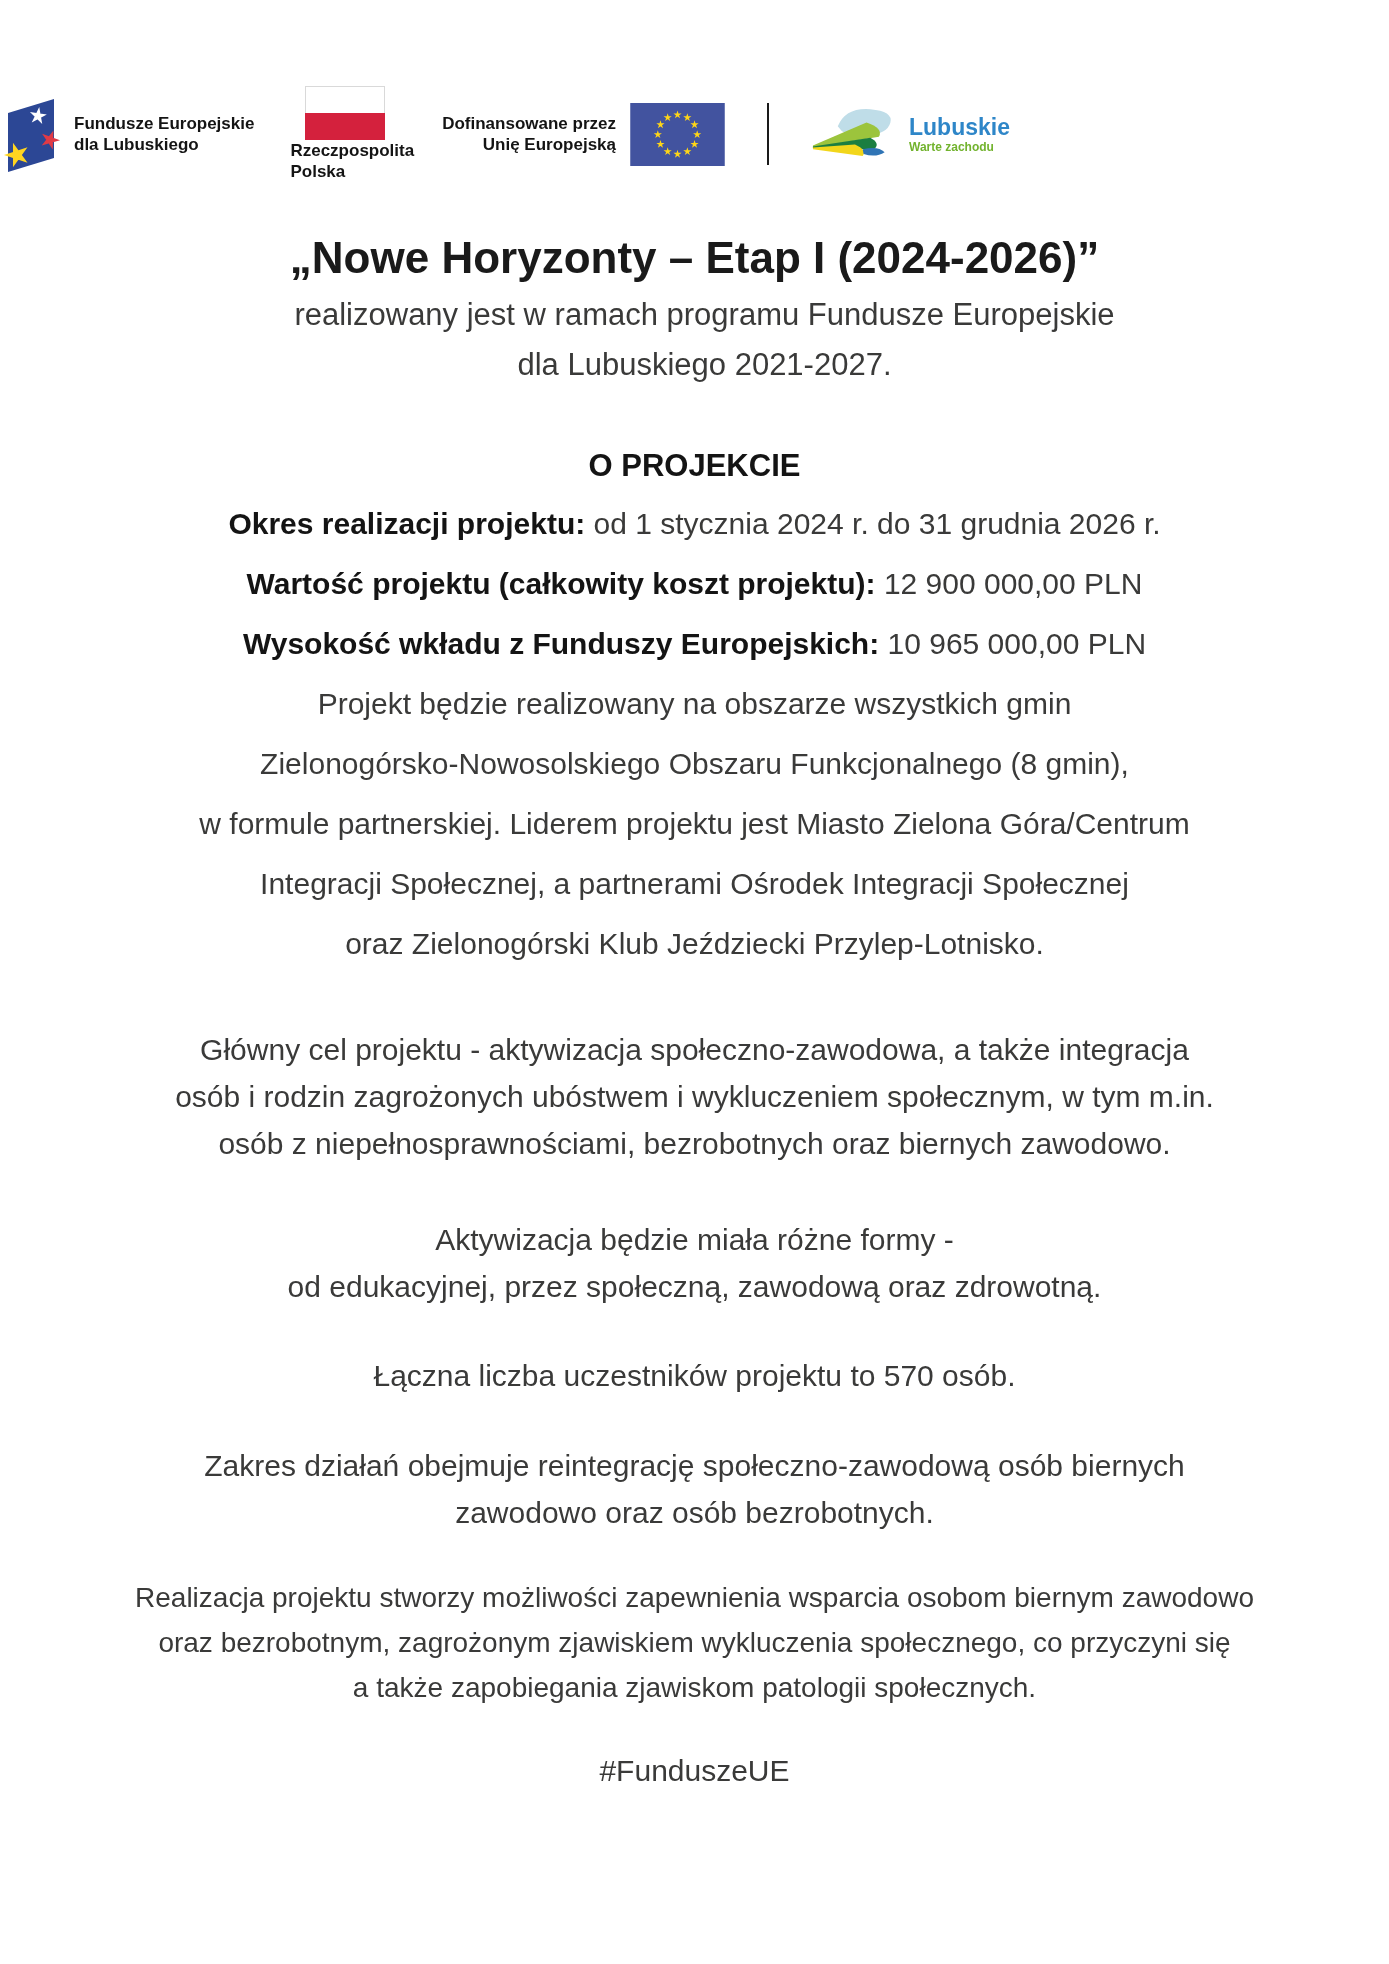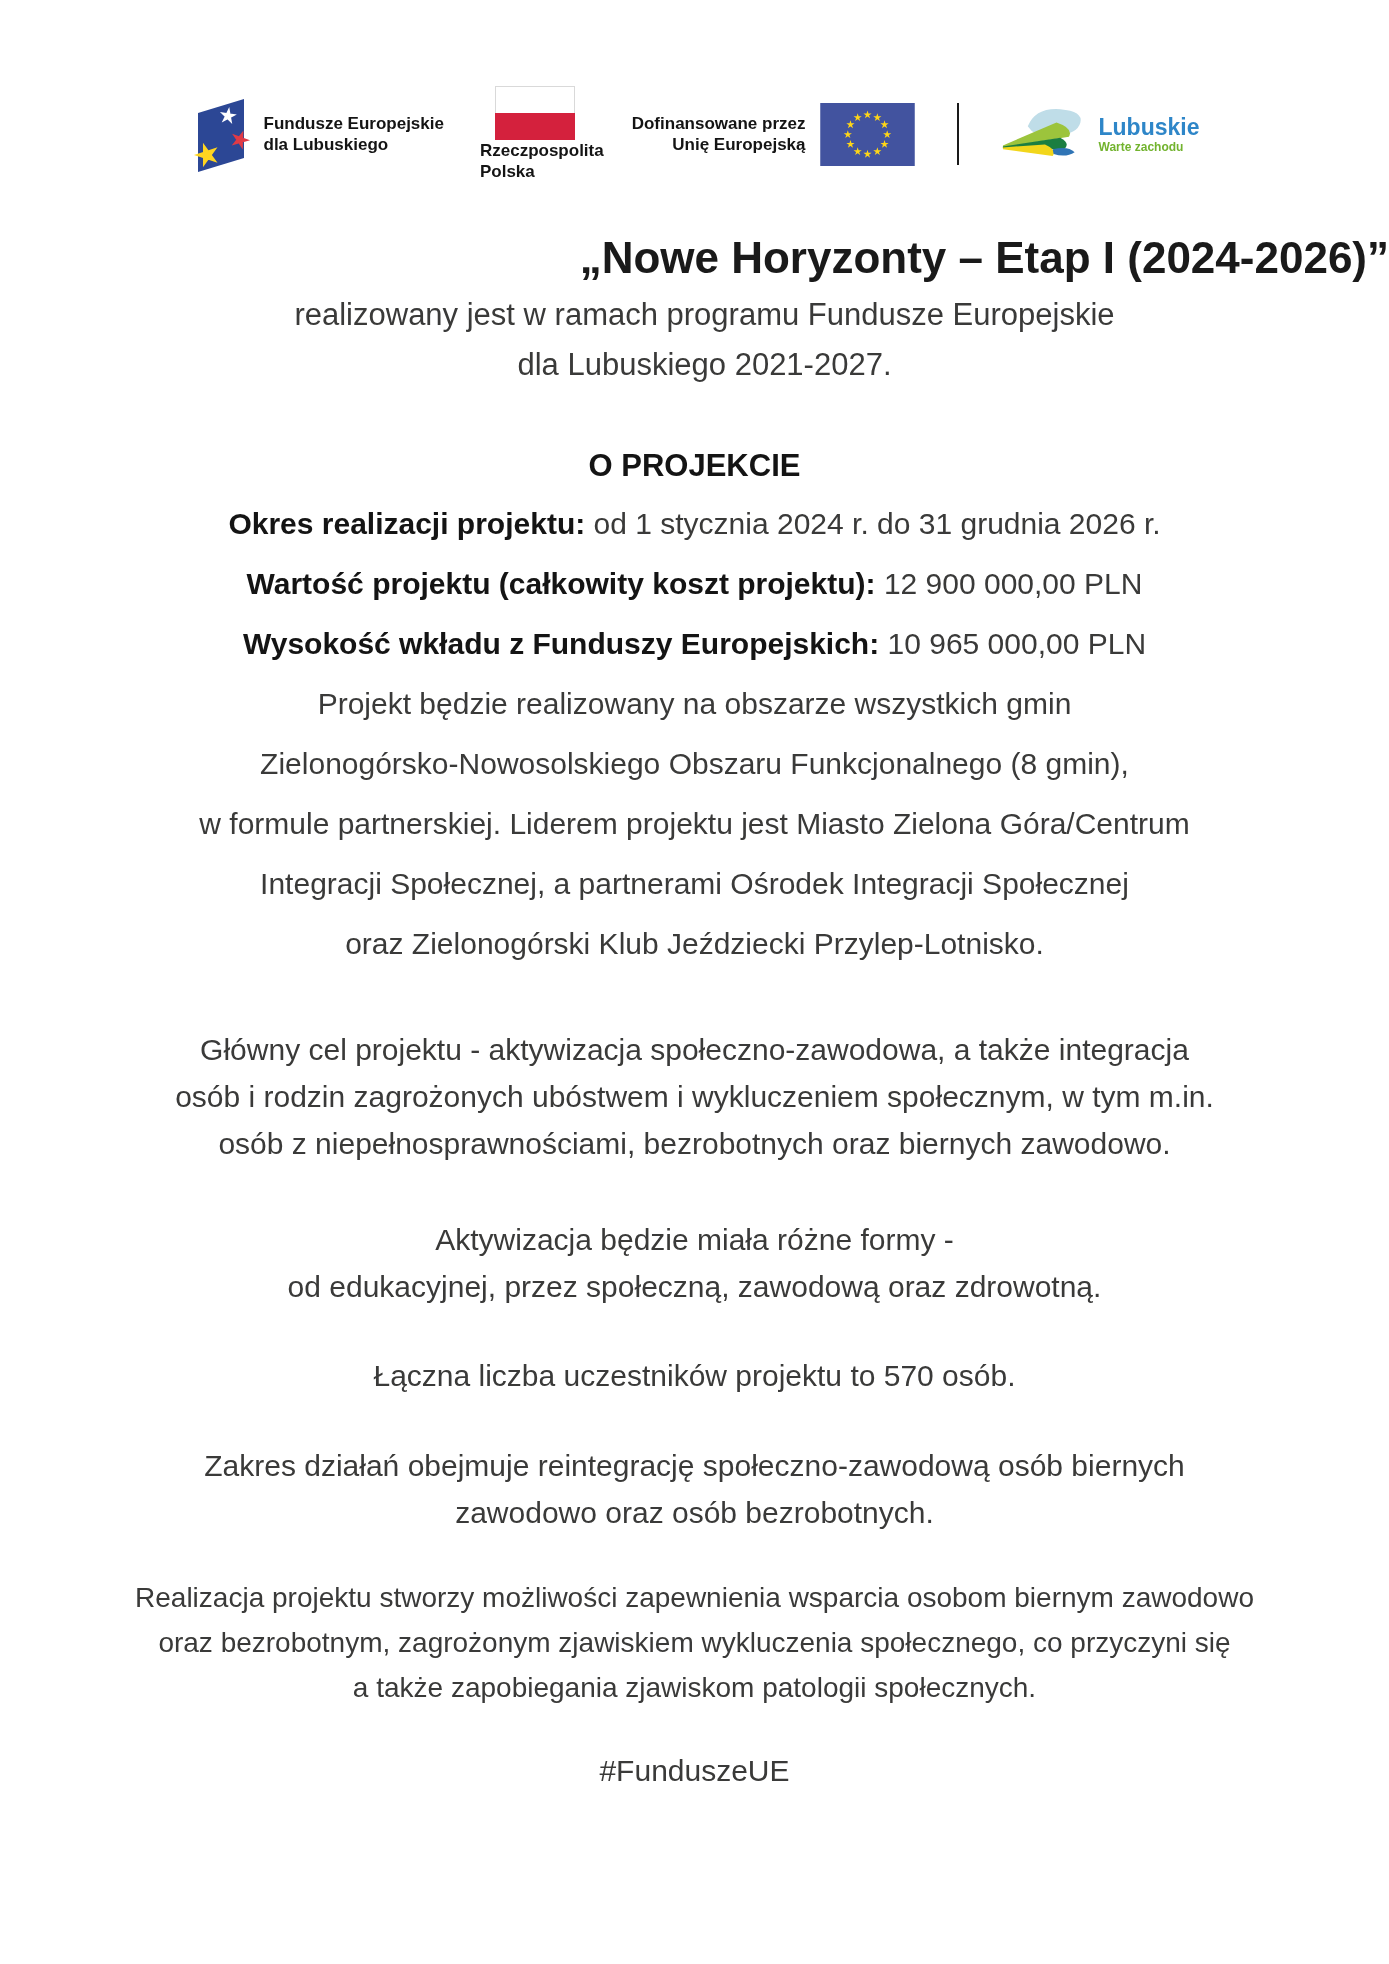--- a/index.html
+++ b/index.html
@@ -4,21 +4,21 @@
 <style>
   * { margin:0; padding:0; box-sizing:border-box; }
   html,body { background:#ffffff; }
   body {
     width:1389px; height:1964px; overflow:hidden;
     font-family:"Liberation Sans","DejaVu Sans",sans-serif;
     color:#3a3a39;
   }
 
   
-  .logos { display:flex; align-items:center; justify-content:center; margin-top:96px; height:76px; }
+  .logos { display:flex; align-items:center; margin-top:96px; height:76px; }
   .logo-block { display:flex; align-items:center; }
   .logo-label { font-size:17px; font-weight:700; line-height:21px; color:#141414; }
   .logo-label.right { text-align:right; }
 
   .fe-icon { width:62px; height:76px; flex:0 0 auto; }
   .fe-text { margin-left:12px; }
 
   .pl-block { margin-left:22px;flex-direction:column; }
   .pl-flag { width:80px; height:54px; flex:0 0 auto; }
   .pl-flag .half-top { height:50%; background:#ffffff; border:1px solid #d9d9d9; border-bottom:none; }
@@ -31,21 +31,21 @@
 
   .logos-divider { width:2px; height:62px; background:#1a1a1a; margin:0 42px; }
 
   .lub-icon { width:88px; height:62px; flex:0 0 auto; }
   .lub-text { margin-left:10px; display:flex; flex-direction:column; justify-content:center; }
   .lub-name { font-size:23px; font-weight:700; color:#2e86c8; line-height:25px; }
   .lub-tagline { font-size:12px; font-weight:700; color:#72b32e; line-height:14px; }
 
   
   .title {
-    margin-top:60px; text-align:right;
+    margin-top:60px; text-align:center;
     font-size:44px; font-weight:700; line-height:52px; color:#1a1a1a;
   }
   .subtitle { margin-top:6px; text-align:center; font-size:31px; line-height:50px; color:#3a3a39;padding-left:20px; }
   .section-heading {
     margin-top:56px; text-align:center;
     font-size:31px; font-weight:700; line-height:40px; color:#141414;
   }
   .facts { margin-top:8px; }
   .fact-line, .intro-line { text-align:center; font-size:30px; line-height:60px; color:#3a3a39; }
   .fact-label { font-weight:700; color:#141414; }

